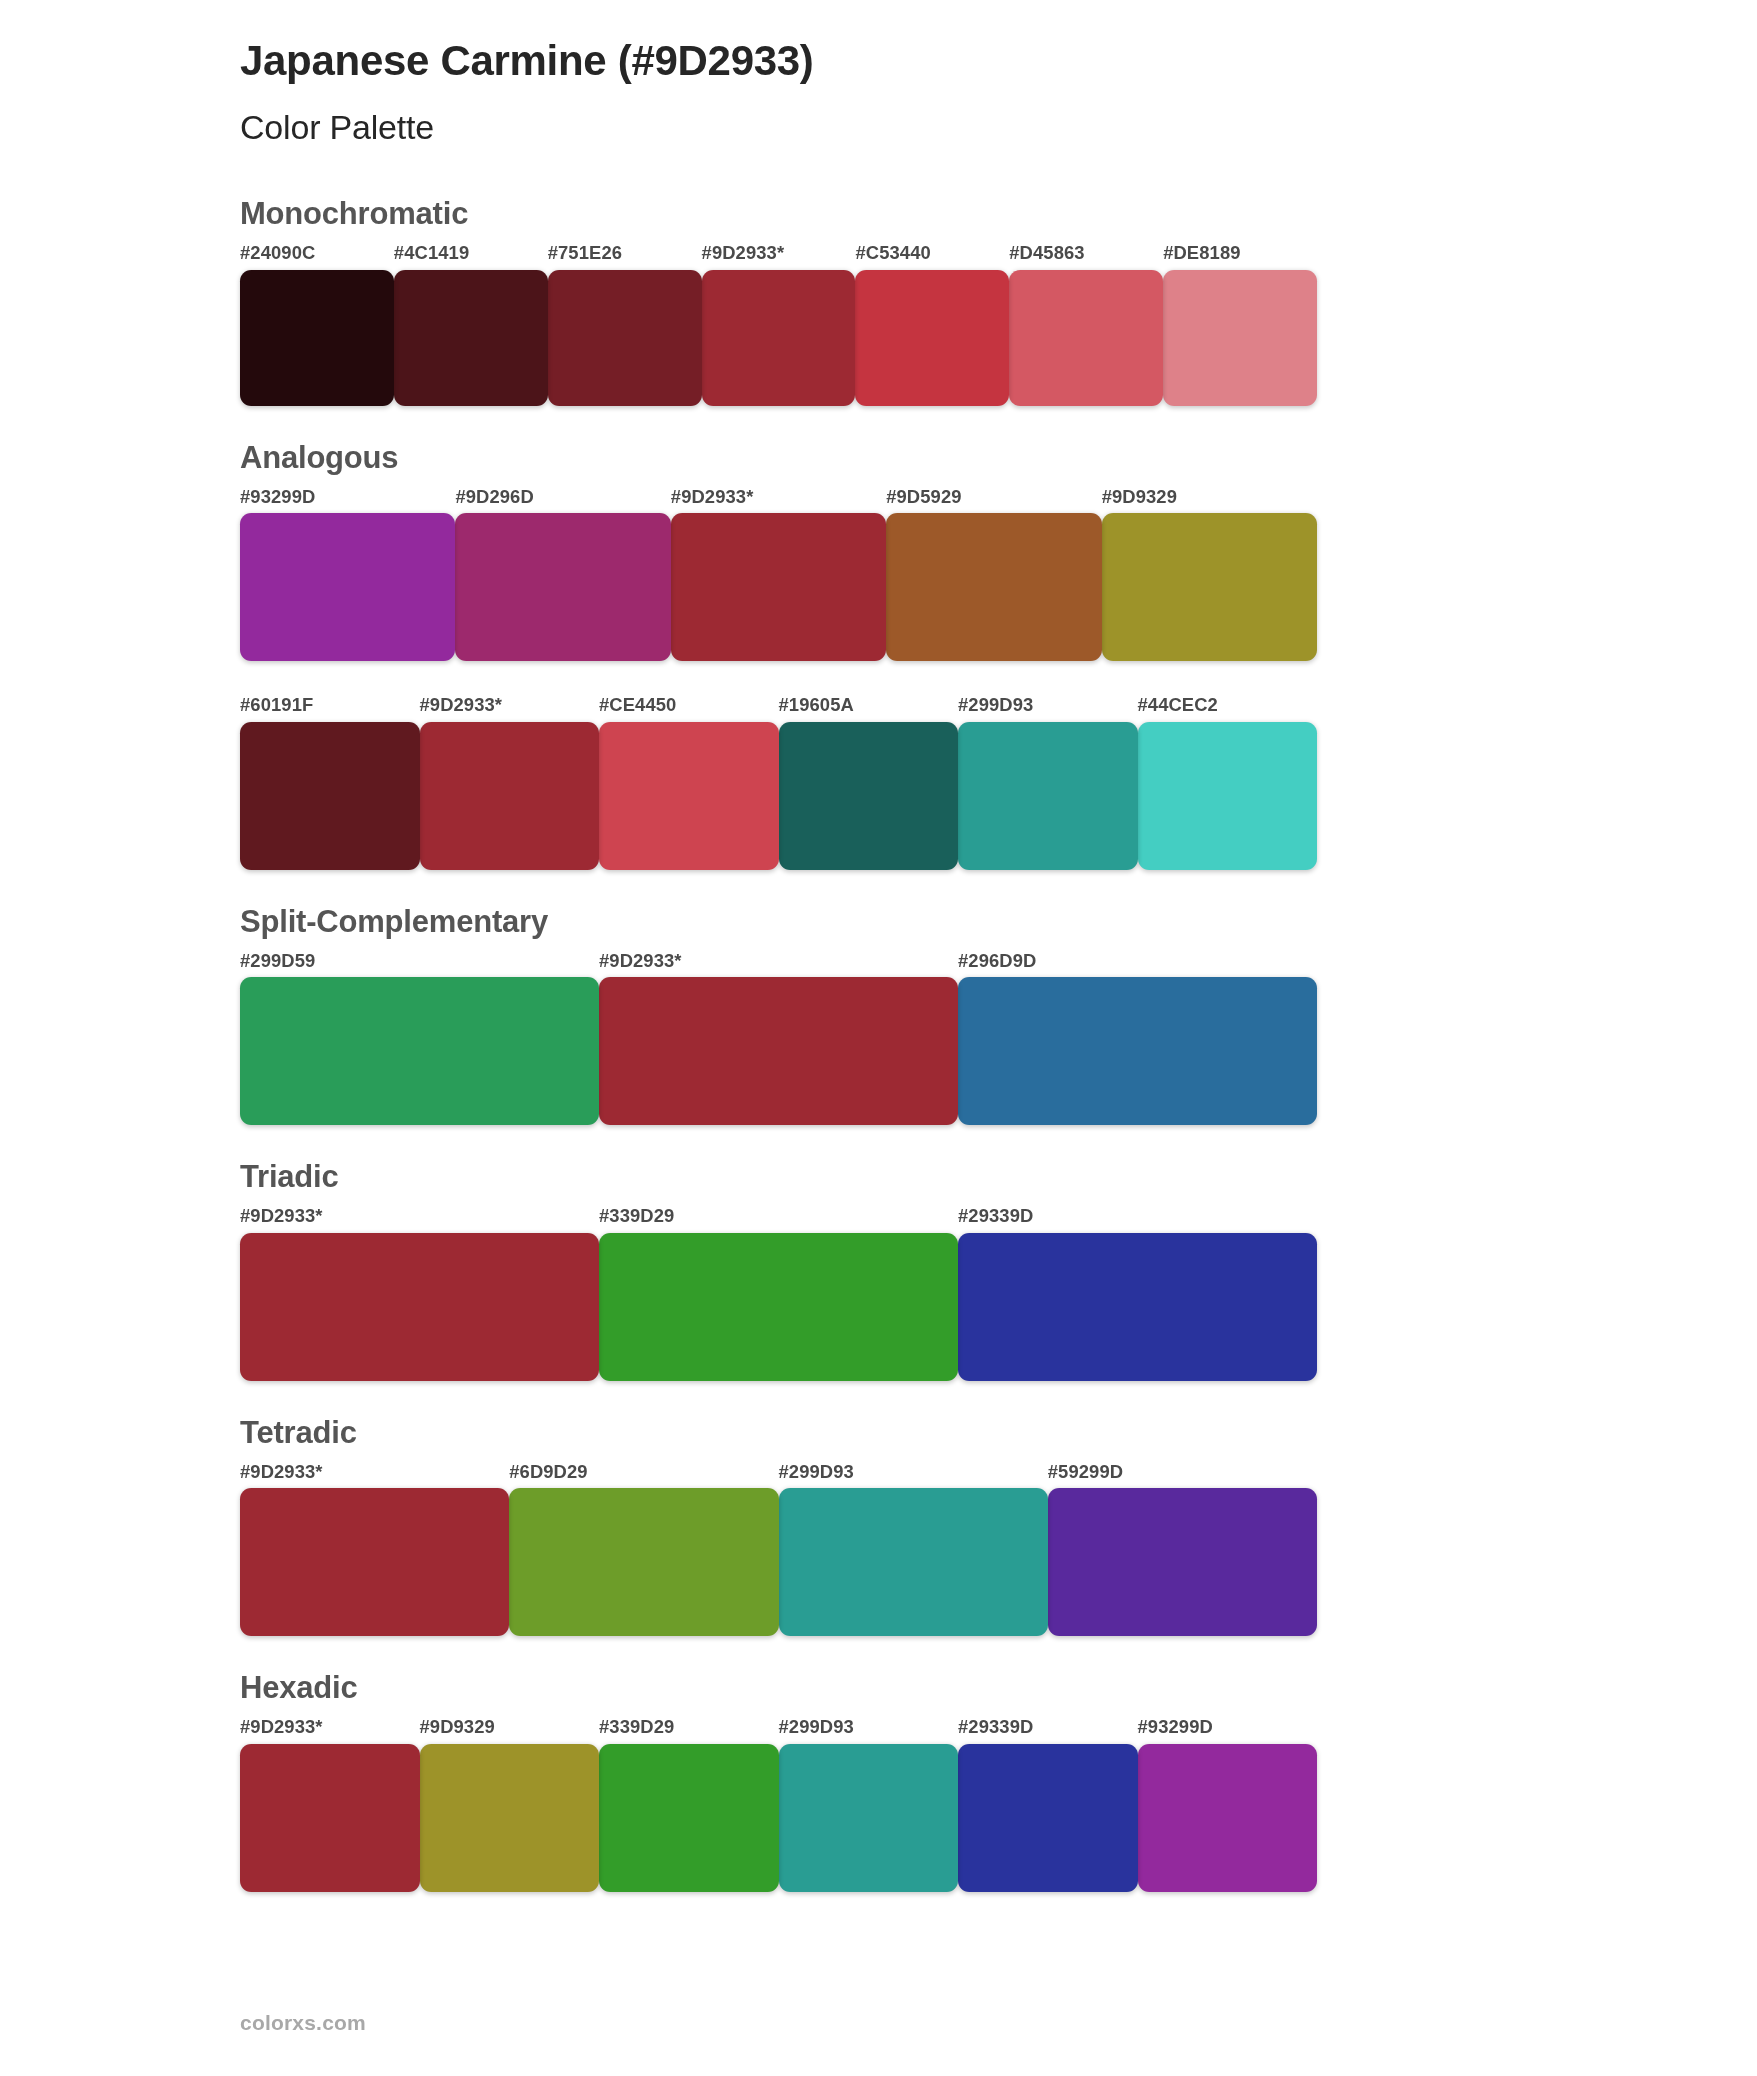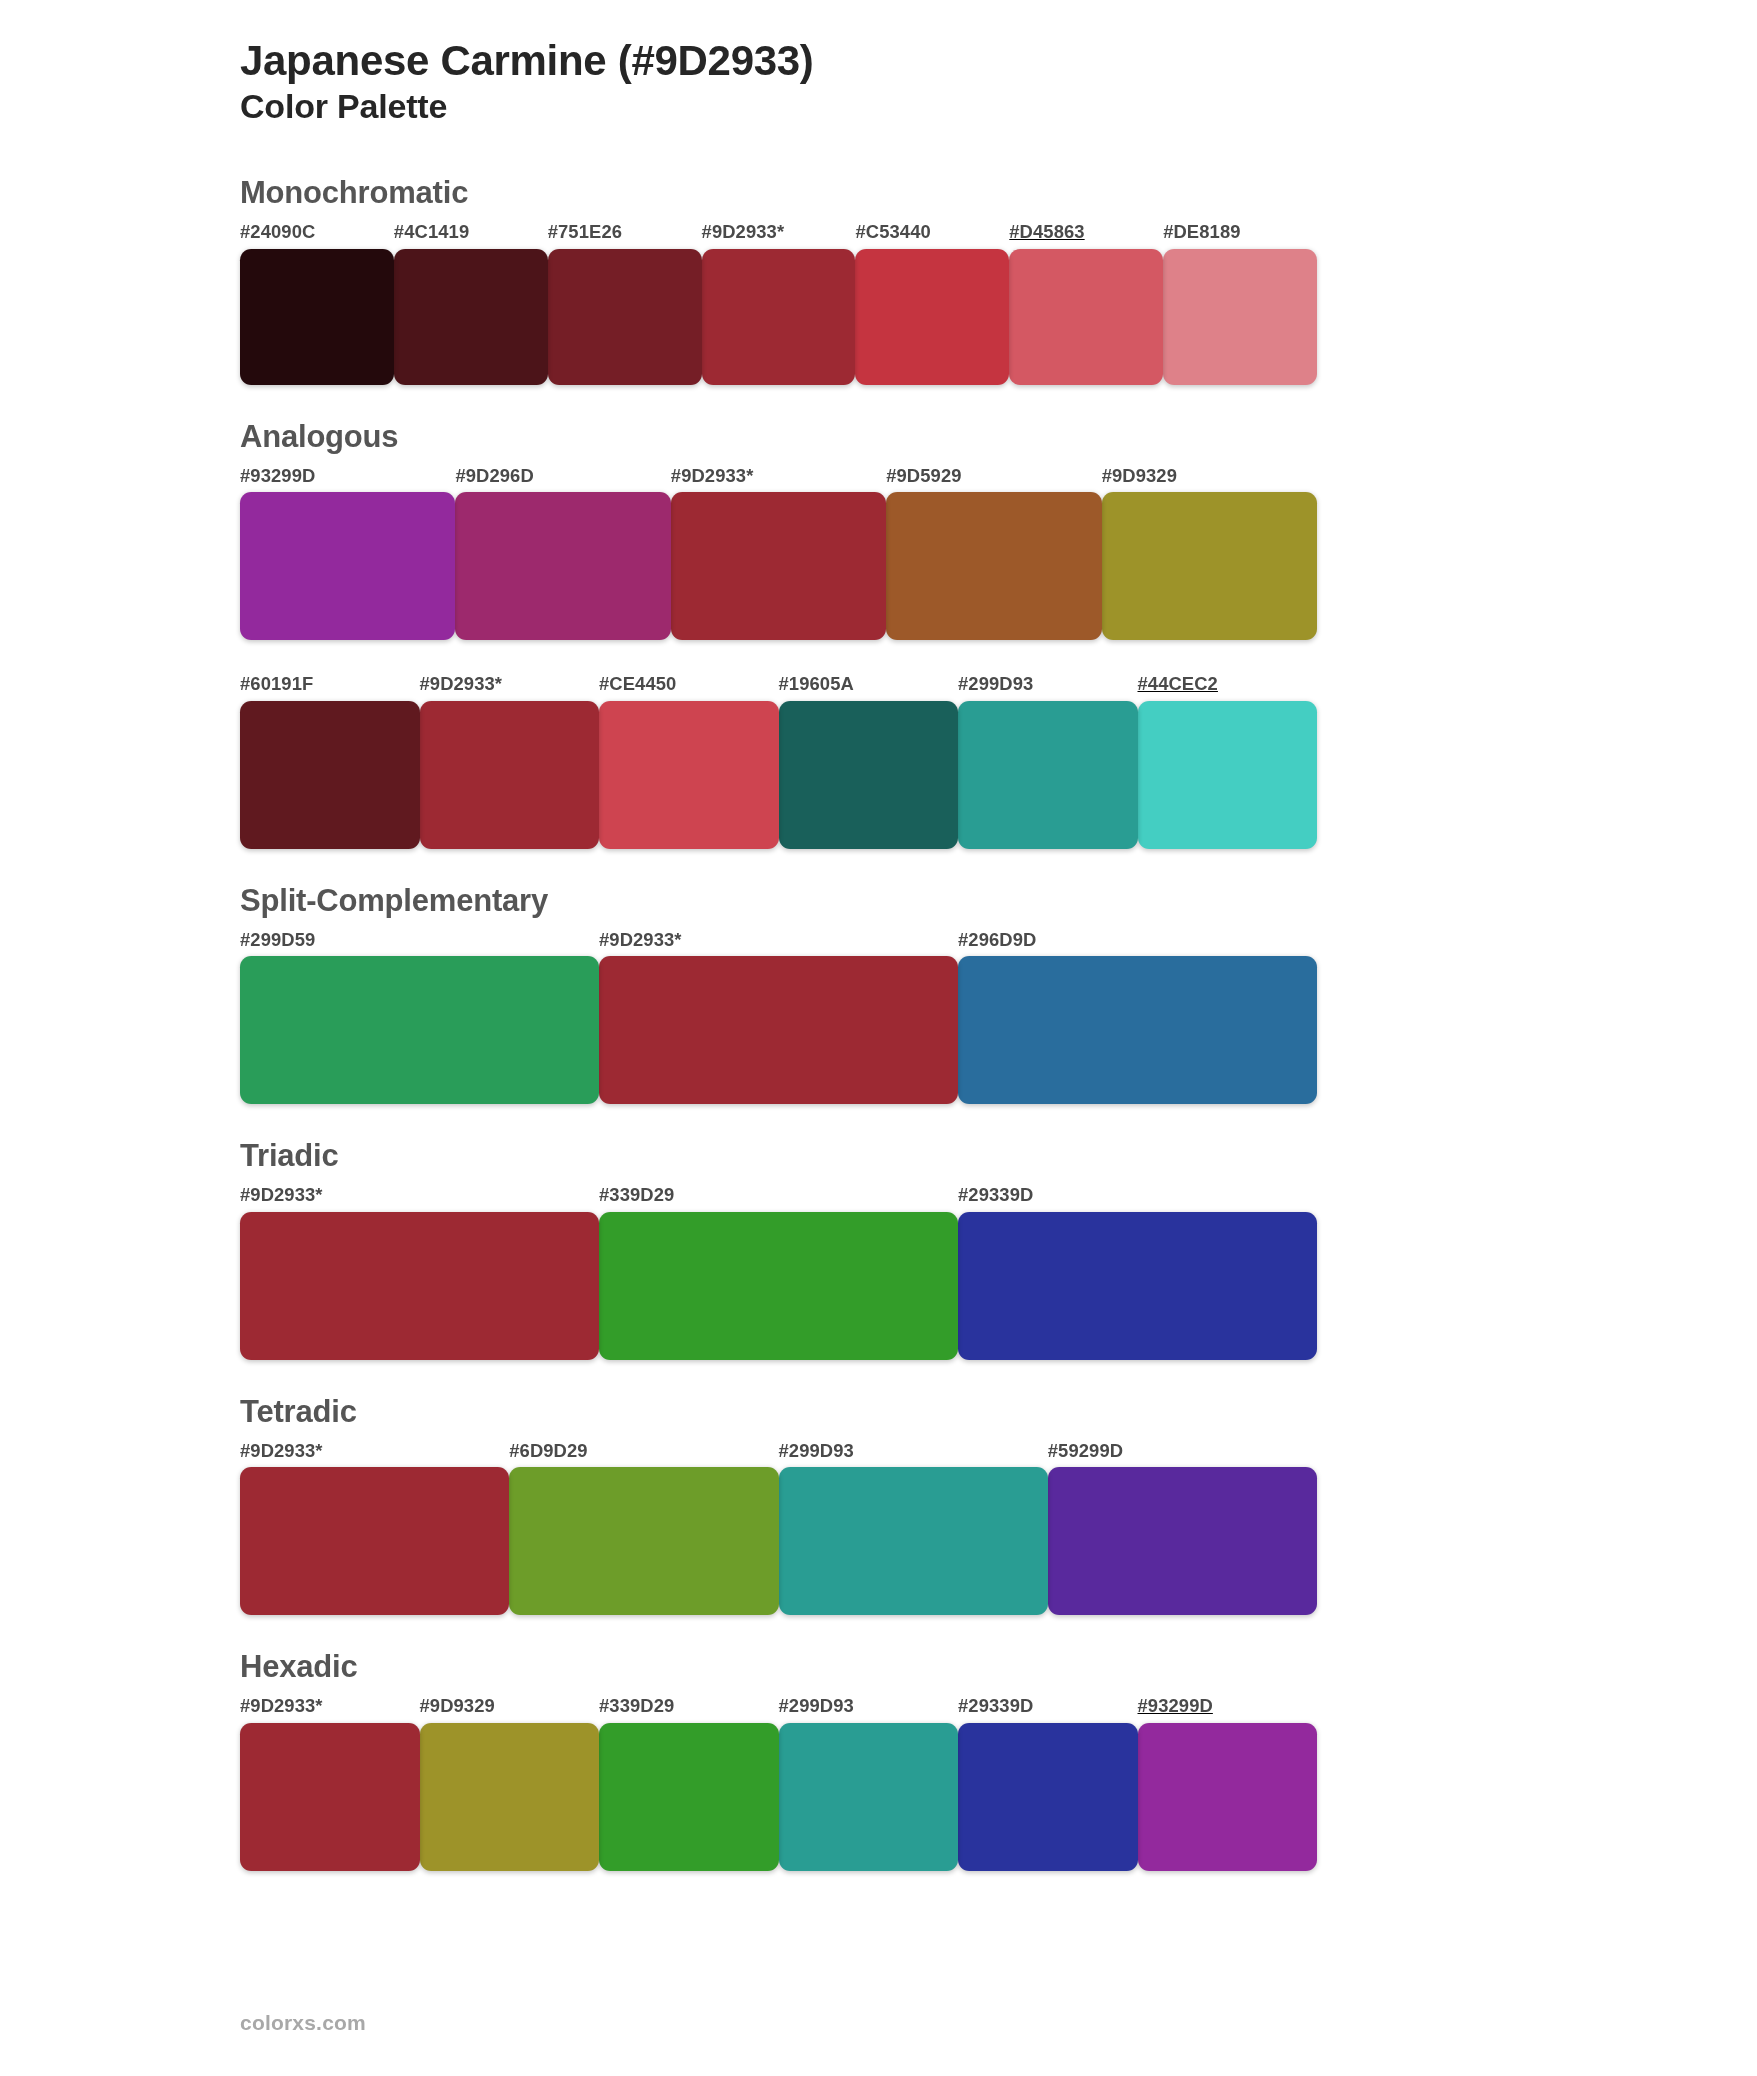--- a/index.html
+++ b/index.html
@@ -33,24 +33,25 @@
     font-weight: bold;
     color: #262626;
     letter-spacing: -0.3px;
     line-height: 1.18;
     white-space: nowrap;
     margin-top: 12px;
   }
 
   .page-subtitle {
     font-size: 34px;
-    font-weight: bold;
+    font-weight: normal;
     color: #262626;
     letter-spacing: -0.2px;
     line-height: 1.2;
+    margin-top: 21px;
   }
 
   
   .sections {
     margin-top: 50px;
   }
 
   .section {
     padding-left: 240px;
     padding-right: 240px;
@@ -100,21 +101,21 @@
   .swatch:nth-child(4) .swatch-chip { z-index: 7; }
   .swatch:nth-child(5) .swatch-chip { z-index: 6; }
   .swatch:nth-child(6) .swatch-chip { z-index: 5; }
   .swatch:nth-child(7) .swatch-chip { z-index: 4; }
 
   .swatch:nth-child(1) { z-index: 10; }
   .swatch:nth-child(2) { z-index: 9; }
   .swatch:nth-child(3) { z-index: 8; }
   .swatch:nth-child(4) { z-index: 7; }
   .swatch:nth-child(5) { z-index: 6; }
-  .swatch:nth-child(6) { z-index: 5; text-decoration: underline; }
+  .swatch:nth-child(6) { z-index: 5; }
   .swatch:nth-child(7) { z-index: 4; }
 
   .section + .section { margin-top: 35px; }
 
   
   .footer {
     position: absolute;
     left: 240px;
     bottom: 42px;
   }

